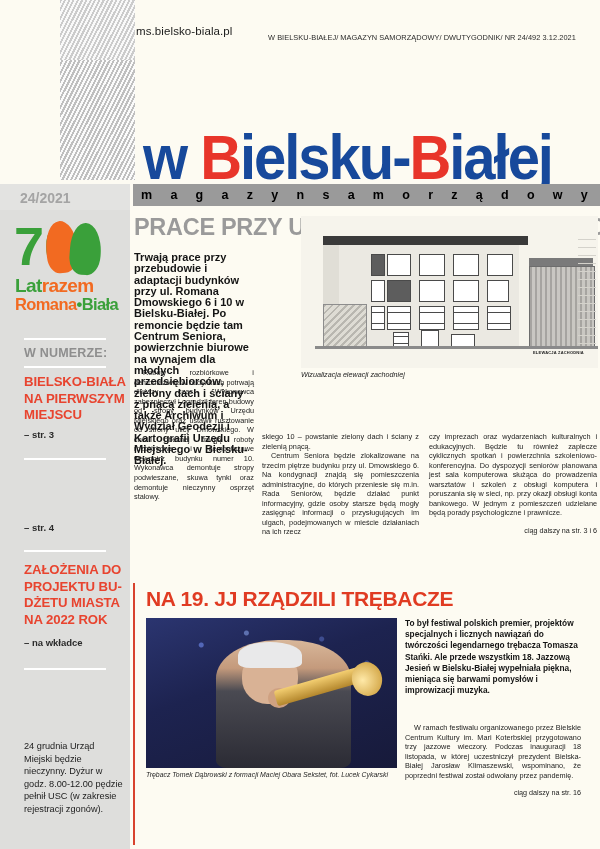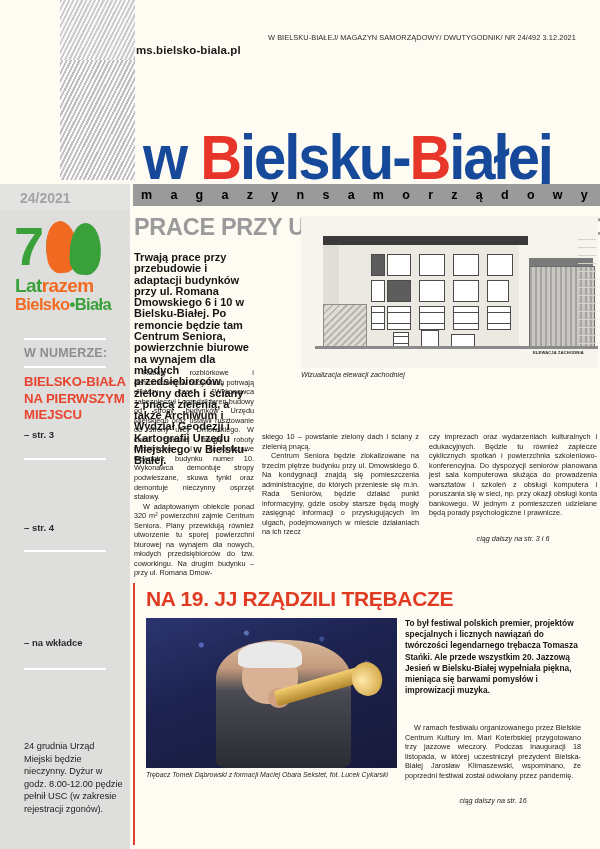--- a/index.html
+++ b/index.html
@@ -12,21 +12,21 @@
   }
   .page{position:relative;width:600px;height:849px;background:#fdfbf2;}
 
   
   .topbar{position:absolute;left:0;top:0;width:600px;height:60px;background:#fdfbf2;}
   .top-left-tex{position:absolute;left:60px;top:0;width:75px;height:60px;
     background:#d8d8d8;overflow:hidden;}
   .top-left-tex .hatch{position:absolute;left:-20px;top:-6px;width:130px;height:80px;
     background:repeating-linear-gradient(118deg,#ffffff 0px,#ffffff 2px,#c9c9c9 2px,#c9c9c9 4px);
     opacity:.85;transform:skewY(-6deg);}
-  .site-url{position:absolute;left:136px;top:44px;font-size:11.5px;font-weight:bold;letter-spacing:.1px;color:#1a1a1a;}
+  .site-url{position:absolute;left:136px;top:25px;font-size:11.5px;font-weight:normal;letter-spacing:.1px;color:#1a1a1a;}
   .masthead-meta{position:absolute;left:268px;top:33px;font-size:7.4px;letter-spacing:.05px;color:#2a2a2a;white-space:nowrap;}
 
   
   .mast-wrap{position:absolute;left:0;top:60px;width:600px;height:120px;}
   .mast-tex{position:absolute;left:60px;top:0;width:75px;height:120px;background:#d3d3d3;overflow:hidden;}
   .mast-tex .hatch2{position:absolute;left:-25px;top:-10px;width:140px;height:150px;
     background:repeating-linear-gradient(118deg,#ffffff 0px,#ffffff 2px,#bdbdbd 2px,#bdbdbd 4px);
     transform:skewY(-6deg);opacity:.9;}
   .mast-title{position:absolute;left:143px;top:66px;font-size:63px;line-height:63px;
     font-weight:bold;font-family:"Liberation Sans",sans-serif;
@@ -72,21 +72,21 @@
   .art1-head{position:absolute;left:1px;top:0;font-size:23.5px;font-weight:bold;
      color:#9a9a9a;letter-spacing:-.3px;white-space:nowrap;}
   .lead{position:absolute;left:1px;top:38px;width:117px;font-size:11px;line-height:11.3px;
      font-weight:bold;color:#141414;text-align:left;}
   .col{position:absolute;font-size:7.3px;line-height:9.55px;color:#1c1c1c;text-align:justify;}
   .col p{margin:0 0 0 0;text-indent:9px;}
   .col p.noind{text-indent:0;}
   .c1{left:1px;top:154px;width:120px;}
   .c2{left:129px;top:218px;width:157px;}
   .c3{left:296px;top:218px;width:168px;}
-  .jump{display:block;text-align:center;font-style:italic;font-size:7.2px;margin-top:16px;}
+  .jump{display:block;text-align:right;font-size:7.2px;margin-top:8px;}
 
   
   .elev{position:absolute;left:168px;top:2px;width:297px;height:152px;background:#f4f2e9;
      border:0;overflow:hidden;}
   .elev .sheet{position:absolute;inset:0;background:#f6f4ec;}
   .elev .bldg{position:absolute;left:38px;top:22px;width:180px;height:108px;background:#ebe9e2;}
   .elev .roof{position:absolute;left:22px;top:20px;width:205px;height:9px;background:#3a3a3a;}
   .elev .leftwall{position:absolute;left:22px;top:24px;width:42px;height:106px;background:#e0ded6;border-right:1px solid #9a9a9a;}
   .elev .basement{position:absolute;left:22px;top:88px;width:42px;height:42px;
      background:repeating-linear-gradient(135deg,#b9b7b0 0 2px,#dedcd4 2px 5px);border:1px solid #8d8d8d;}
@@ -161,34 +161,35 @@
     </div>
   </div>
 
   <div class="sidebar">
 
     <div class="logo70">
       <div class="seven">70</div>
       <div class="leaf o"></div>
       <div class="leaf g"></div>
       <div class="l1"><span class="g">Lat</span><span class="o">razem</span></div>
-      <div class="l2"><span class="o">Bielsko</span><span class="g">•</span><span class="g">Biała</span></div>
+      <div class="l2"><span class="o">Romana</span><span class="g">•</span><span class="g">Biała</span></div>
     </div>
 
     <div class="side-rule" style="top:128px"></div>
     <div class="side-kicker" style="top:136px">W NUMERZE:</div>
     <div class="side-rule" style="top:156px"></div>
 
     <div class="side-head" style="top:164px">BIELSKO-BIAŁA NA PIERWSZYM MIEJSCU</div>
     <div class="side-page" style="top:219px">– str. 3</div>
 
     <div class="side-rule" style="top:248px"></div>
     <div class="side-page" style="top:312px">– str. 4</div>
 
     <div class="side-rule" style="top:340px"></div>
+    <div class="side-head" style="top:352px">ZAŁOŻENIA DO PROJEKTU BU-DŻETU MIASTA NA 2022 ROK</div>
     <div class="side-page" style="top:427px">– na wkładce</div>
 
     <div class="side-rule" style="top:458px"></div>
     <div class="side-note" style="top:530px">24 grudnia Urząd Miejski będzie nieczynny. Dyżur w godz. 8.00-12.00 pędzie pełnił USC (w zakresie rejestracji zgonów).</div>
   </div>
 
   <div class="main">
 
     <div class="art1-head">PRACE PRZY UL. ROMANA DMOWSKIEGO</div>
 
@@ -228,21 +229,20 @@
 
       <div class="ground"></div>
       <div class="dimcol"></div>
       <div class="elevname">ELEWACJA ZACHODNIA</div>
     </div>
 
     <div class="cap">Wizualizacja elewacji zachodniej</div>
 
     <div class="col c1">
       <p>Roboty rozbiórkowe i demontażowe w budynkach potrwają dłuższy czas. Wykonawca zabezpieczył i ogrodził teren budowy od strony budynków Urzędu Miejskiego oraz ustawił rusztowanie od strony ulicy Dmowskiego. W chwili obecnej trwają roboty rozbiórkowe i demontażowe wewnątrz budynku numer 10. Wykonawca demontuje stropy podwieszane, skuwa tynki oraz demontuje nieczynny osprzęt stalowy.</p>
-      <p>W adaptowanym obiekcie ponad 320 m² powierzchni zajmie Centrum Seniora. Plany przewidują również utworzenie tu sporej powierzchni biurowej na wynajem dla nowych, młodych przedsiębiorców do tzw. coworkingu. Na drugim budynku – przy ul. Romana Dmow-</p>
     </div>
 
     <div class="col c2">
       <p class="noind">skiego 10 – powstanie zielony dach i ściany z zielenią pnącą.</p>
       <p>Centrum Seniora będzie zlokalizowane na trzecim piętrze budynku przy ul. Dmowskiego 6. Na kondygnacji znajdą się pomieszczenia administracyjne, do których przeniesie się m.in. Rada Seniorów, będzie działać punkt informacyjny, gdzie osoby starsze będą mogły zasięgnąć informacji o przysługujących im ulgach, podejmowanych w mieście działaniach na ich rzecz</p>
     </div>
 
     <div class="col c3">
       <p class="noind">czy imprezach oraz wydarzeniach kulturalnych i edukacyjnych. Będzie tu również zaplecze cyklicznych spotkań i powierzchnia szkoleniowo-konferencyjna. Do dyspozycji seniorów planowana jest sala komputerowa służąca do prowadzenia warsztatów i szkoleń z obsługi komputera i poruszania się w sieci, np. przy okazji obsługi konta bankowego. W jednym z pomieszczeń udzielane będą porady psychologiczne i prawnicze.</p>
       <span class="jump">ciąg dalszy na str. 3 i 6</span>
@@ -255,21 +255,21 @@
     <div class="photo">
       <div class="bg"></div>
       <div class="man"></div>
       <div class="face"></div>
       <div class="hair"></div>
       <div class="hand"></div>
       <div class="trumpet"></div>
       <div class="bell"></div>
     </div>
 
-    <div class="art2-lead">To był festiwal polskich premier, projektów specjalnych i licznych nawiązań do twórczości legendarnego trębacza Tomasza Stańki. Ale przede wszystkim 20. Jazzową Jesień w Bielsku-Białej  wypełniała piękna, mieniąca się barwami pomysłów i improwizacji muzyka.</div>
+    <div class="art2-lead">To był festiwal polskich premier, projektów specjalnych i licznych nawiązań do twórczości legendarnego trębacza Tomasza Stańki. Ale przede wszystkim 18. Jazzową Jesień w Bielsku-Białej  wypełniała piękna, mieniąca się barwami pomysłów i improwizacji muzyka.</div>
     <div class="art2-body">
       <p>W ramach festiwalu organizowanego przez Bielskie Centrum Kultury im. Mari Koterbskiej przygotowano trzy jazzowe wieczory. Podczas inauguracji 18 listopada, w której uczestniczył prezydent Bielska-Białej Jarosław Klimaszewski, wspominano, że poprzedni festiwal został odwołany przez pandemię.</p>
       <span class="jump">ciąg dalszy na str. 16</span>
     </div>
     <div class="photo-cap">Trębacz Tomek Dąbrowski z formacji Maciej Obara Sekstet, fot. Lucek Cykarski</div>
   </div>
 
 </div>
 
 </body></html>

